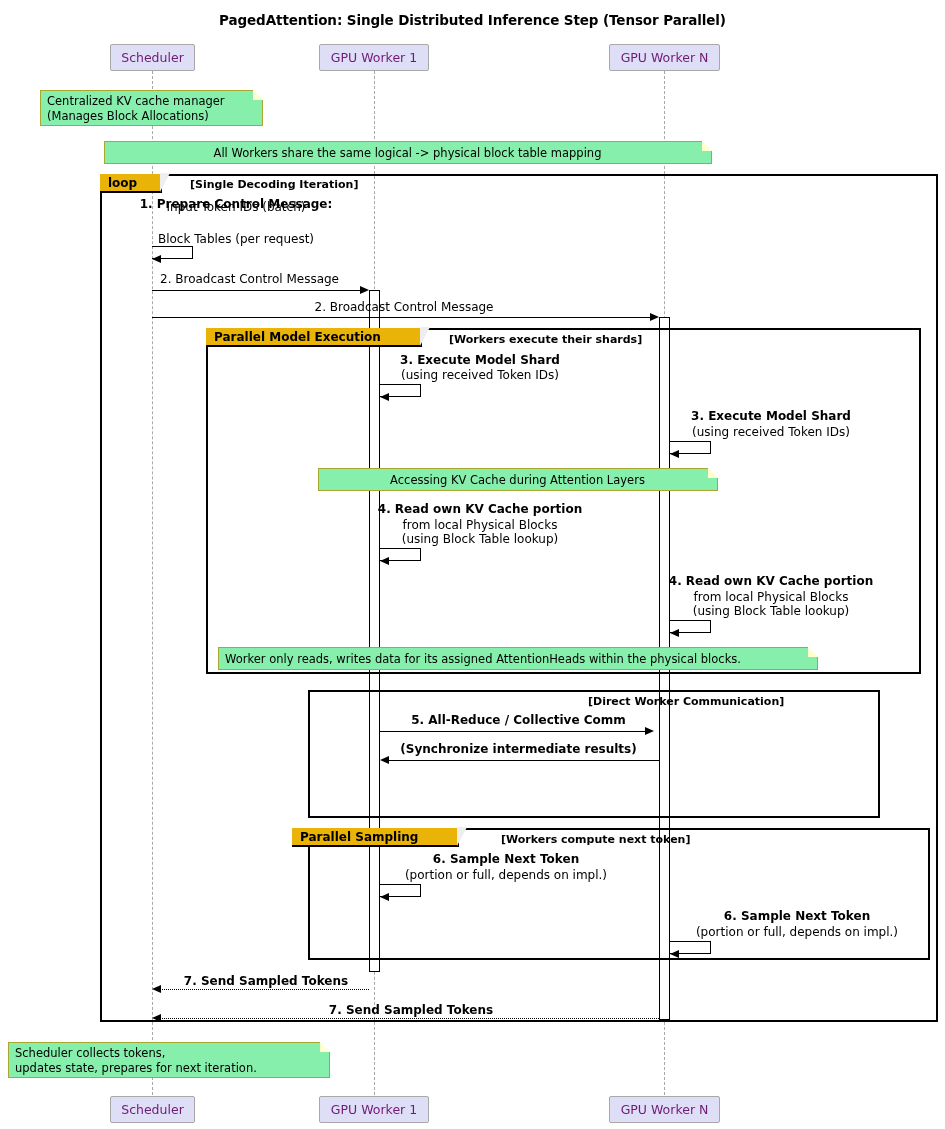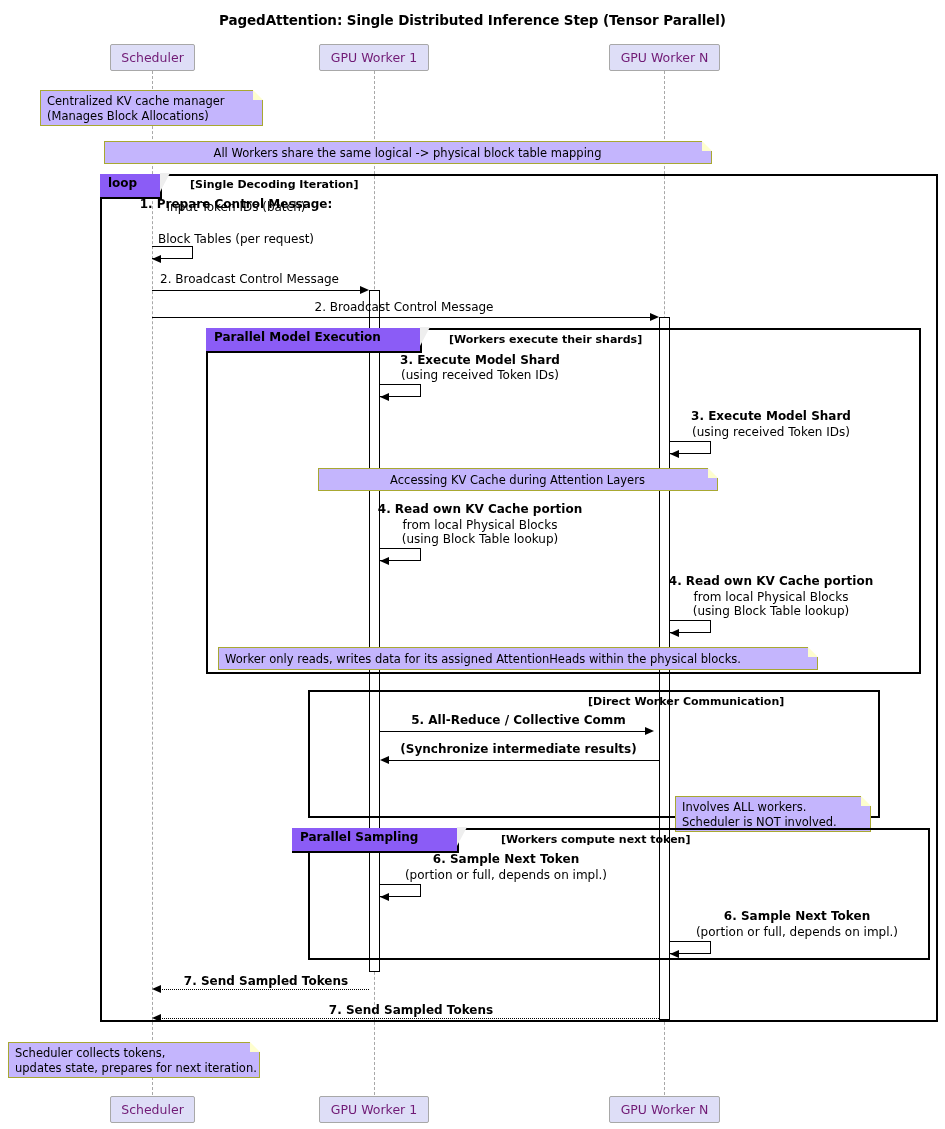--- a/index.html
+++ b/index.html
@@ -60,21 +60,21 @@
     box-sizing: border-box;
     width: 11px;
     background: #FFFFFF;
     border: 1px solid #000000;
   }
 
   
   .note {
     position: absolute;
     box-sizing: border-box;
-    background: #c4b5fd;
+    background: #86efac;
     border: 1px solid #A8A831;
     font-size: 11.5px;
     color: #000000;
     padding: 3px 7px 3px 6px;
     line-height: 15px;
     white-space: pre;
   }
   .note::after {
     content: "";
     position: absolute;
@@ -89,28 +89,28 @@
   
   .frame {
     position: absolute;
     box-sizing: border-box;
     border: 2px solid #000000;
     background: transparent;
   }
   .frame-tab {
     position: absolute;
     box-sizing: border-box;
-    background: #8b5cf6;
+    background: #eab308;
     border-right: 2px solid #000000;
     border-bottom: 2px solid #000000;
     font-size: 12px;
     font-weight: bold;
     color: #000000;
     line-height: 18px;
-    height: 25px;
+    height: 19px;
     padding: 0 6px 0 8px;
     white-space: nowrap;
   }
   .frame-tab::after {
     content: "";
     position: absolute;
     right: -10px; top: -1px;
     width: 0; height: 0;
     border-top: 19px solid #EEEEEE;
     border-right: 10px solid transparent;
@@ -247,22 +247,20 @@
   <div class="frame-cond" style="left:588px; top:695px;">[Direct Worker Communication]</div>
 
   <div class="msg-label bold ctr" style="left:380px; top:713px; width:277px;">5. All-Reduce / Collective Comm</div>
   <div class="msg-line" style="left:380px; top:731px; width:270px;"></div>
   <div class="arrow-r" style="left:645px; top:727px;"></div>
 
   <div class="msg-label bold ctr" style="left:380px; top:742px; width:277px;">(Synchronize intermediate results)</div>
   <div class="msg-line" style="left:388px; top:760px; width:271px;"></div>
   <div class="arrow-l" style="left:380px; top:756px;"></div>
 
-  <div class="note" style="left:675px; top:796px; width:196px; height:36px;">Involves ALL workers.
-Scheduler is NOT involved.</div>
 
   <div class="frame" style="left:308px; top:828px; width:622px; height:132px;"></div>
   <div class="frame-tab" style="left:292px; top:828px; width:167px;">Parallel Sampling</div>
   <div class="frame-cond" style="left:501px; top:833px;text-align:center;">[Workers compute next token]</div>
 
   <div class="msg-label bold ctr" style="left:306px; top:852px; width:400px;">6. Sample Next Token</div>
   <div class="msg-label ctr" style="left:306px; top:868px; width:400px;">(portion or full, depends on impl.)</div>
   <div class="selfmsg" style="left:380px; top:884px;"></div>
   <div class="arrow-l" style="left:380px; top:893px;"></div>
 
@@ -272,16 +270,16 @@
   <div class="arrow-l" style="left:670px; top:950px;"></div>
 
   <div class="msg-label bold ctr" style="left:158px; top:974px; width:216px;">7. Send Sampled Tokens</div>
   <div class="msg-line dotted" style="left:160px; top:989px; width:209px;"></div>
   <div class="arrow-l" style="left:152px; top:985px;"></div>
 
   <div class="msg-label bold ctr" style="left:158px; top:1003px; width:506px;">7. Send Sampled Tokens</div>
   <div class="msg-line dotted" style="left:160px; top:1018px; width:499px;"></div>
   <div class="arrow-l" style="left:152px; top:1014px;"></div>
 
-  <div class="note" style="left:8px; top:1042px; width:252px; height:36px;">Scheduler collects tokens,
+  <div class="note" style="left:8px; top:1042px; width:322px; height:36px;">Scheduler collects tokens,
 updates state, prepares for next iteration.</div>
 
 </div>
 
 </body></html>

